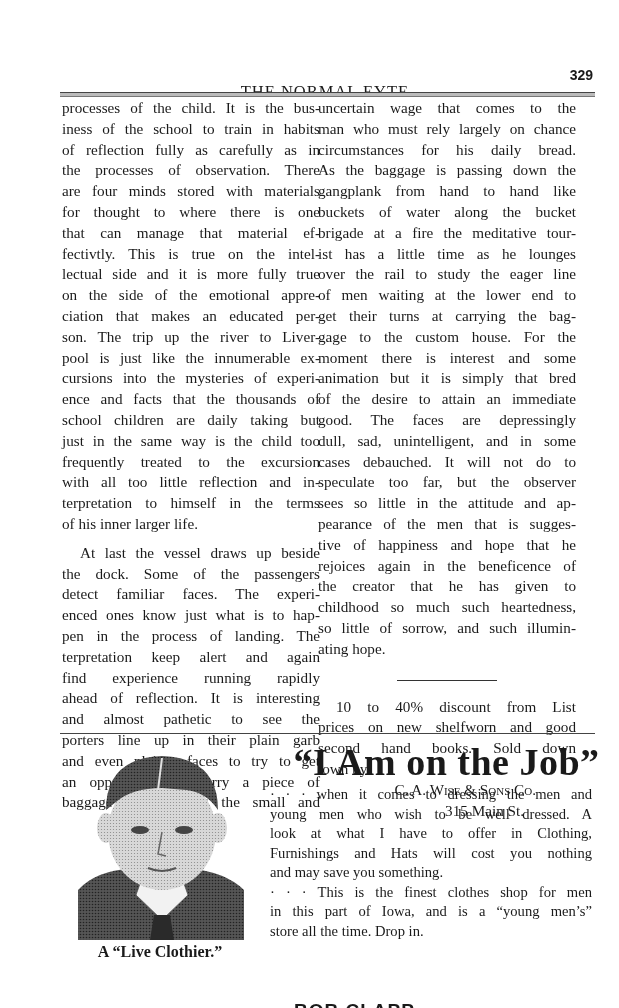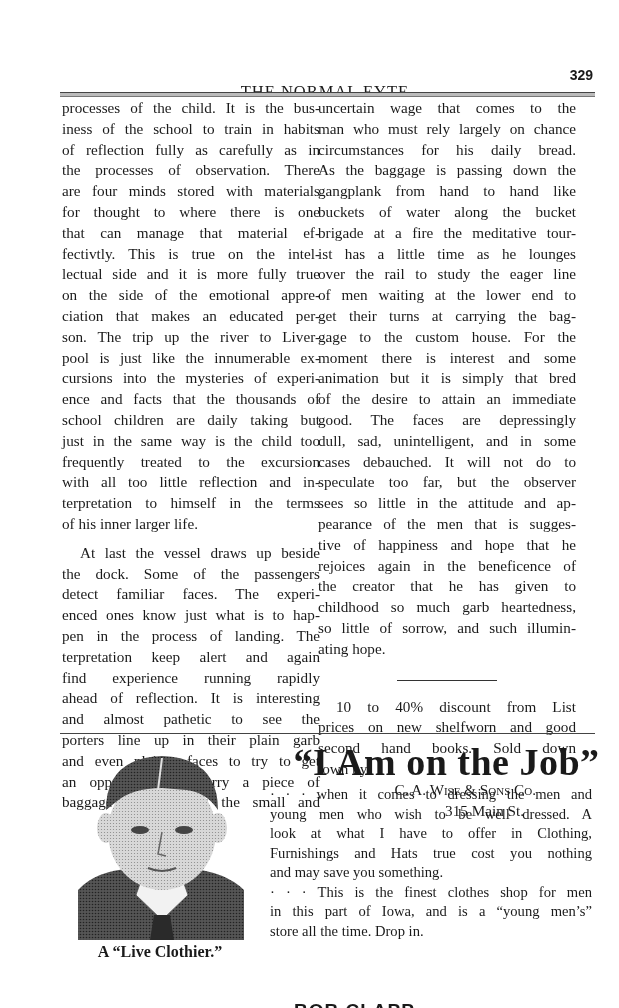--- a/index.html
+++ b/index.html
@@ -107,21 +107,21 @@
     <span class="line">of the desire to attain an immediate</span>
     <span class="line">good.   The faces are depressingly</span>
     <span class="line">dull, sad, unintelligent, and in some</span>
     <span class="line">cases debauched.   It will not do to</span>
     <span class="line">speculate too far, but the observer</span>
     <span class="line">sees so little in the attitude and ap-</span>
     <span class="line">pearance of the men that is sugges-</span>
     <span class="line">tive of happiness and hope that he</span>
     <span class="line">rejoices again in the beneficence of</span>
     <span class="line">the creator that he has given to</span>
-    <span class="line">childhood so much garb heartedness,</span>
+    <span class="line">childhood so much such heartedness,</span>
     <span class="line">so little of sorrow, and such illumin-</span>
     <span class="line last">ating hope.</span>
   </p>
   <div class="sep"></div>
   <p>
     <span class="line indent">10 to 40% discount from List</span>
     <span class="line">prices on new shelfworn and good</span>
     <span class="line">second hand books.   Sold down</span>
     <span class="line last">town by</span>
     <span class="wise-name">C. A. Wise &amp; Sons Co.</span>
@@ -167,21 +167,21 @@
     <path d="M72 118 Q86 124 100 118" fill="none" stroke="#555" stroke-width="2"></path>
   </svg>
 </div>
 <div class="caption">A “Live Clothier.”</div>
 
 <div class="ad-headline">“I Am on the Job”</div>
 <div class="ad-body">
   <span class="line">· · · when it comes to dressing the men and</span>
   <span class="line">young men who wish to be well dressed.   A</span>
   <span class="line">look at what I have to offer in Clothing,</span>
-  <span class="line">Furnishings and Hats true cost you nothing</span>
+  <span class="line">Furnishings and Hats will cost you nothing</span>
   <span class="line last">and may save you something.</span>
   <span class="line">· · · This is the finest clothes shop for men</span>
   <span class="line">in this part of Iowa, and is a “young men’s”</span>
   <span class="line last">store all the time.   Drop in.</span>
 </div>
 <div class="ad-footer">
   <span class="name">BOB CLAPP,</span>
   <span class="addr">IRVING HOTEL BLOCK, WATERLOO</span>
 </div>
 

